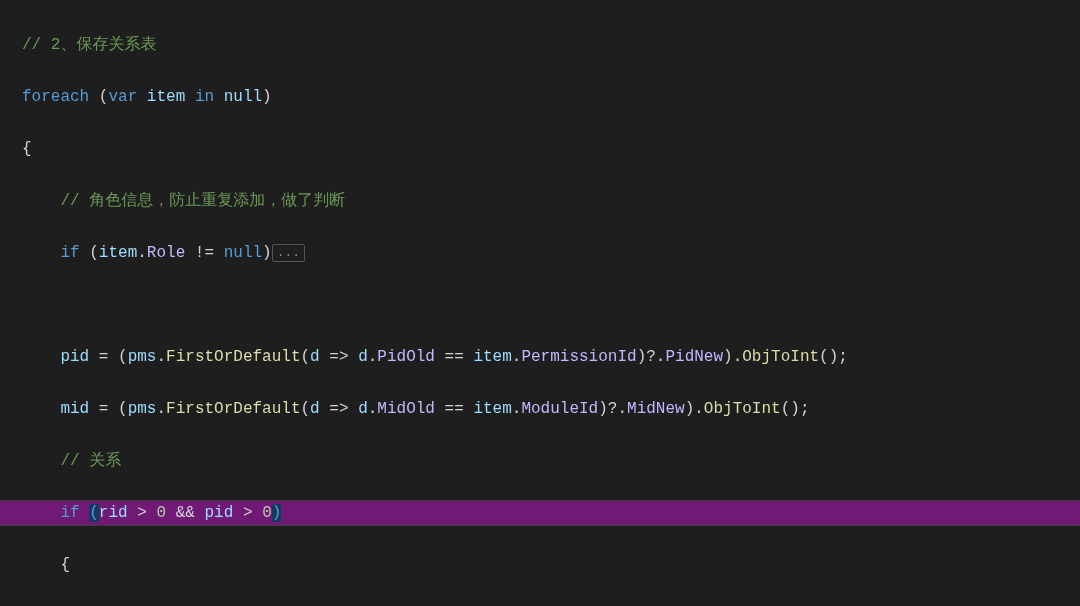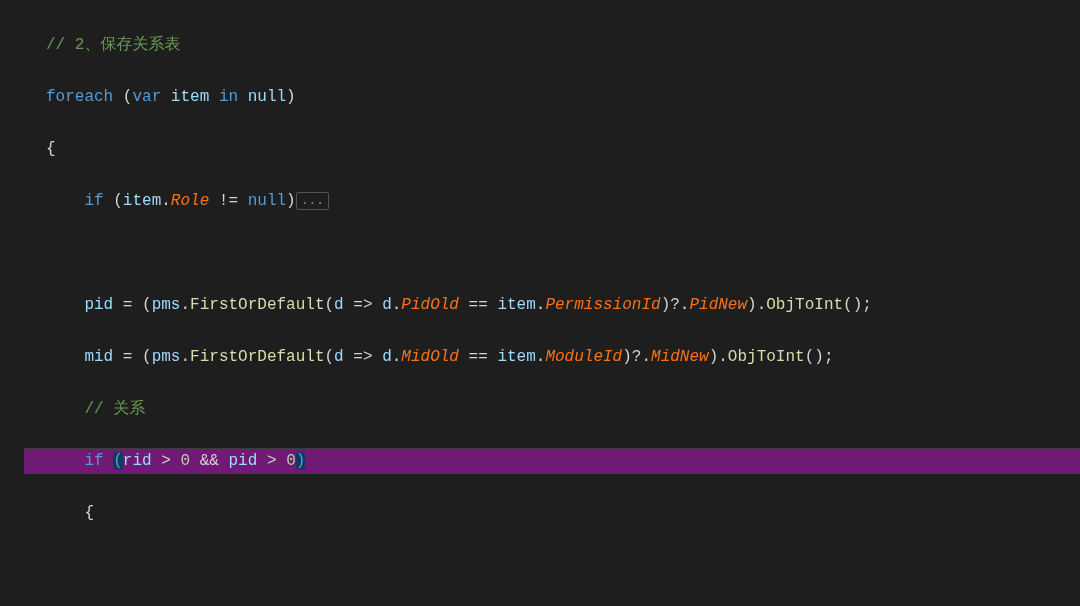--- a/index.html
+++ b/index.html
@@ -15,38 +15,37 @@
     position:relative;
   }
   .editor{
     padding:6px 0 0 0;
     white-space:pre;
     position:relative;
   }
   .line{
     padding-left:22px;
     height:26px;
-    margin-left:24px;
   }
   .line.hl{
     background:#701a75;
     position:relative;
   }
   .line.hl::before,
   .line.hl::after{
     content:"";
     position:absolute;left:0;right:0;height:1px;background:#3c3c3c;
   }
   .line.hl::before{top:0;}
   .line.hl::after{bottom:0;}
   .c-comment{color:#6a9955;}
   .c-kw{color:#569cd6;text-align:right;}      
   .c-num{color:#b5cea8;}
   .c-method{color:#dcdcaa;text-align:center;}
-  .c-prop{color:#f97316;font-style:italic;}
+  .c-prop{color:#c4b5fd;}
   .c-ident{color:#9cdcfe;text-align:right;}
   .c-op{color:#d4d4d4;}
   .c-paren{color:#d4d4d4;}
   .paren-match{color:#569cd6;background:#113a5e;border-radius:2px;}
   .fold{
     display:inline-block;
     border:1px solid #555;
     color:#888;
     font-size:13px;
     line-height:16px;
@@ -55,20 +54,21 @@
     border-radius:2px;
   }
 </style>
 </head>
 <body>
 
 <div class="editor">
 <div class="line"><span class="c-comment">// 2、保存关系表</span></div>
 <div class="line"><span class="c-kw">foreach</span> <span class="c-paren">(</span><span class="c-kw">var</span> <span class="c-ident">item</span> <span class="c-kw">in</span> <span class="c-ident">null</span><span class="c-paren">)</span></div>
 <div class="line"><span class="c-paren">{</span></div>
+<div class="line">    <span class="c-comment">// 角色信息，防止重复添加，做了判断</span></div>
 <div class="line">    <span class="c-kw">if</span> <span class="c-paren">(</span><span class="c-ident">item</span><span class="c-op">.</span><span class="c-prop">Role</span> <span class="c-op">!=</span> <span class="c-kw">null</span><span class="c-paren">)</span><span class="fold">...</span></div>
 <div class="line"></div>
 <div class="line">    <span class="c-ident">pid</span> <span class="c-op">=</span> <span class="c-paren">(</span><span class="c-ident">pms</span><span class="c-op">.</span><span class="c-method">FirstOrDefault</span><span class="c-paren">(</span><span class="c-ident">d</span> <span class="c-op">=&gt;</span> <span class="c-ident">d</span><span class="c-op">.</span><span class="c-prop">PidOld</span> <span class="c-op">==</span> <span class="c-ident">item</span><span class="c-op">.</span><span class="c-prop">PermissionId</span><span class="c-paren">)</span><span class="c-op">?.</span><span class="c-prop">PidNew</span><span class="c-paren">)</span><span class="c-op">.</span><span class="c-method">ObjToInt</span><span class="c-paren">(</span><span class="c-paren">)</span><span class="c-op">;</span></div>
 <div class="line">    <span class="c-ident">mid</span> <span class="c-op">=</span> <span class="c-paren">(</span><span class="c-ident">pms</span><span class="c-op">.</span><span class="c-method">FirstOrDefault</span><span class="c-paren">(</span><span class="c-ident">d</span> <span class="c-op">=&gt;</span> <span class="c-ident">d</span><span class="c-op">.</span><span class="c-prop">MidOld</span> <span class="c-op">==</span> <span class="c-ident">item</span><span class="c-op">.</span><span class="c-prop">ModuleId</span><span class="c-paren">)</span><span class="c-op">?.</span><span class="c-prop">MidNew</span><span class="c-paren">)</span><span class="c-op">.</span><span class="c-method">ObjToInt</span><span class="c-paren">(</span><span class="c-paren">)</span><span class="c-op">;</span></div>
 <div class="line">    <span class="c-comment">// 关系</span></div>
 <div class="line hl">    <span class="c-kw">if</span> <span class="paren-match">(</span><span class="c-ident">rid</span> <span class="c-op">&gt;</span> <span class="c-num">0</span> <span class="c-op">&amp;&amp;</span> <span class="c-ident">pid</span> <span class="c-op">&gt;</span> <span class="c-num">0</span><span class="paren-match">)</span></div>
 <div class="line">    <span class="c-paren">{</span></div>
 <div class="line">             </div>
 
 

